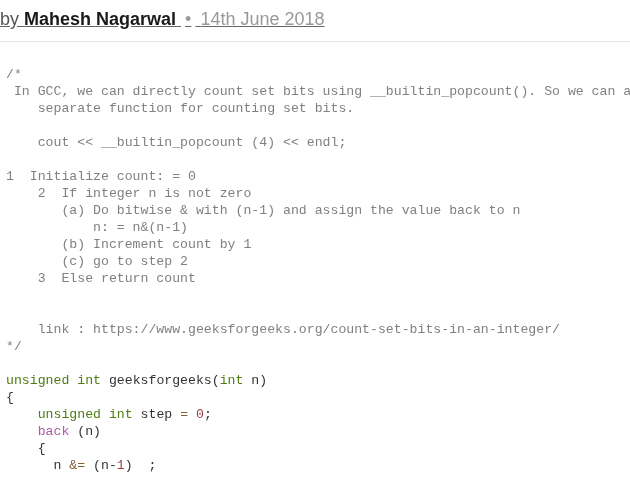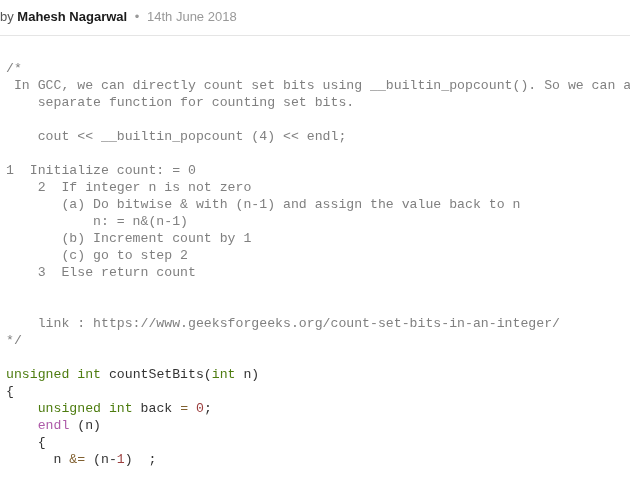--- a/index.html
+++ b/index.html
@@ -10,23 +10,24 @@
     body {
       font-family: -apple-system, BlinkMacSystemFont, "Segoe UI", Helvetica, Arial, sans-serif;
       color: #333;
       background: #fff;
       width: 630px;
       height: 500px;
       overflow: hidden;
     }
     .meta-line {
       padding: 9px 0 11px 0;
-      font-size: 13px;
+      font-size: 18px;
       color: #666;
       border-bottom: 1px solid #e5e5e5;
+      text-decoration: underline;
     }
     .by-text {
       color: #555;
     }
     .author {
       color: #1a1a1a;
       font-weight: 600;
     }
     .bullet {
       color: #999;
@@ -74,19 +75,19 @@
        (a) Do bitwise &amp; with (n-1) and assign the value back to n
            n: = n&amp;(n-1)
        (b) Increment count by 1
        (c) go to step 2
     3  Else return count
 
 
     link : https://www.geeksforgeeks.org/count-set-bits-in-an-integer/
 </span><span class="c">*/</span>
 
-<span class="kt">unsigned</span> <span class="kt">int</span><span class="n"> countSetBits(</span><span class="kt">int</span><span class="n"> n)</span>
+<span class="kt">unsigned</span> <span class="kt">int</span><span class="n"> geeksforgeeks(</span><span class="kt">int</span><span class="n"> n)</span>
 <span class="p">{</span>
-<span>    </span><span class="kt">unsigned</span> <span class="kt">int</span><span class="n"> back </span><span class="o">=</span><span> </span><span class="mi">0</span><span class="p">;</span>
-<span>    </span><span class="k">endl</span><span class="n"> (n)</span>
+<span>    </span><span class="kt">unsigned</span> <span class="kt">int</span><span class="n"> step </span><span class="o">=</span><span> </span><span class="mi">0</span><span class="p">;</span>
+<span>    </span><span class="k">back</span><span class="n"> (n)</span>
 <span>    </span><span class="p">{</span>
 <span>      </span><span class="n">n </span><span class="o">&amp;=</span><span class="n"> (n-</span><span class="mi">1</span><span class="p">)  ;</span>
 </div>
 
 </body></html>

